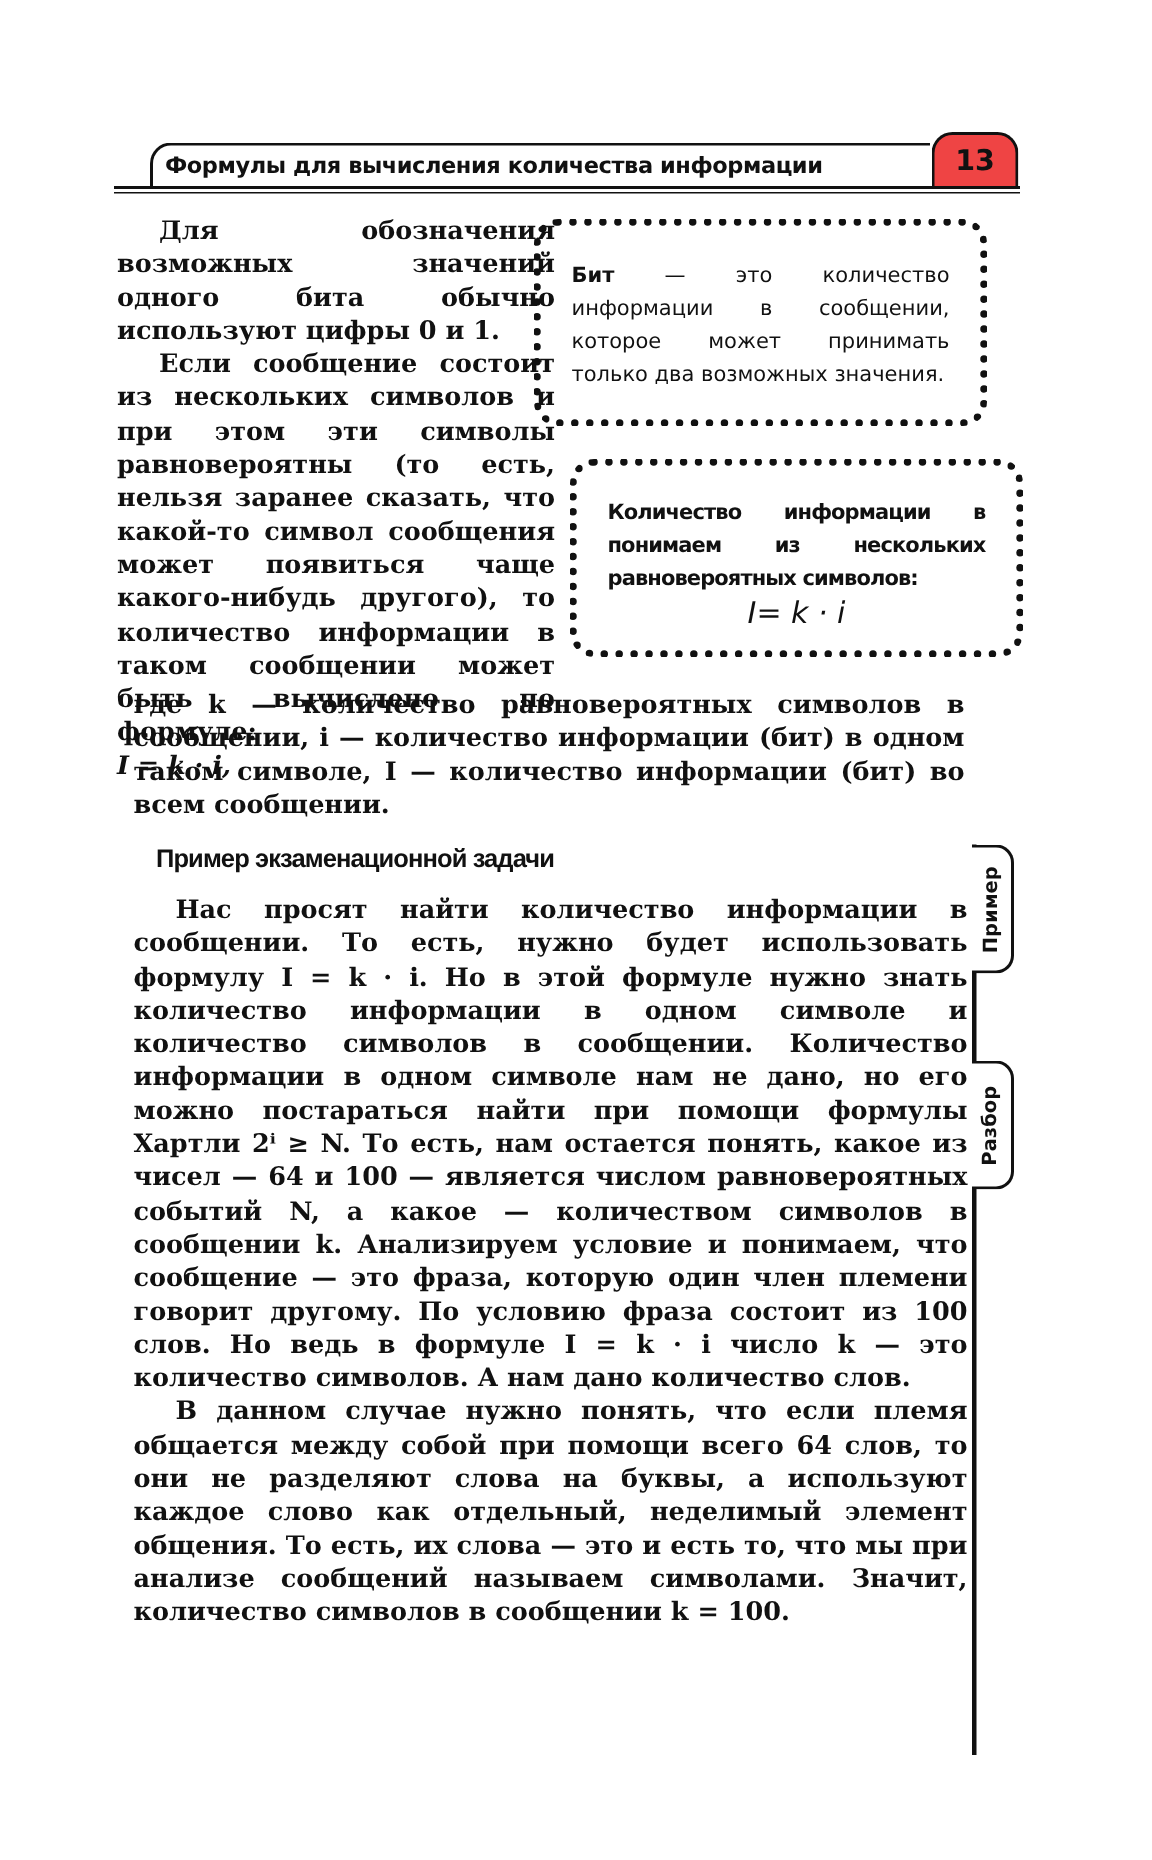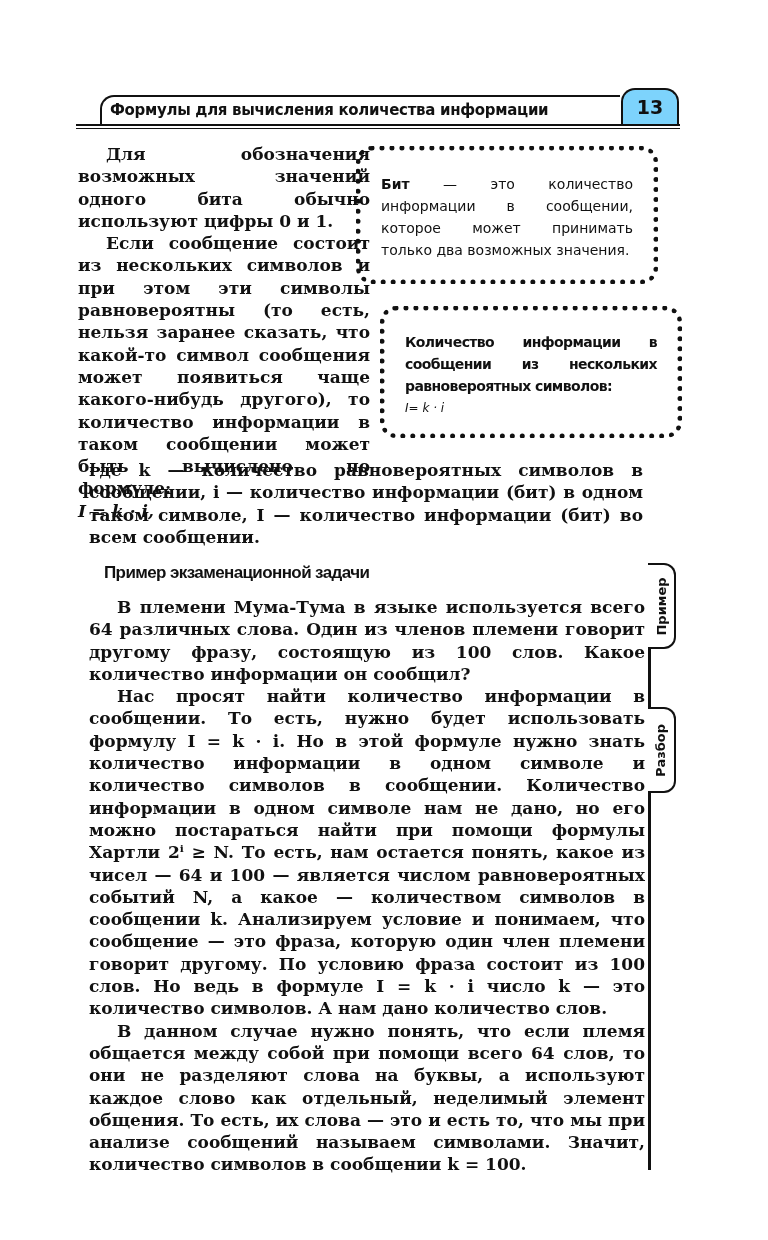--- a/index.html
+++ b/index.html
@@ -16,40 +16,40 @@
     left: 100px; top: 95px; width: 520px; height: 30px;
     border: 2.5px solid #111; border-bottom: none; border-radius: 14px 0 0 0; border-right: none;
     box-sizing: border-box;
   }
   .hdr-title {
     left: 110px; top: 98px; width: 496px; height: 24px; text-align: left;
     font-family: "DejaVu Sans", sans-serif; font-weight: bold; font-size: 15px;
     letter-spacing: -0.3px; line-height: 24px;
   }
   .pg-tab {
-    left: 621px; top: 88px; width: 58px; height: 37px; background: #7dd3fc;
+    left: 621px; top: 88px; width: 58px; height: 37px; background: #ef4444;
     border: 2.5px solid #111; border-bottom: none; border-radius: 14px 14px 0 0; box-sizing: border-box;
     font-family: "DejaVu Sans", sans-serif; font-weight: bold; font-size: 19px; text-align: center; line-height: 34px;
   }
 
   
   .txt { font-size: 17px; line-height: 22.3px; font-weight: bold; text-align: justify; }
   .indent { text-indent: 28px; }
   .lcol { left: 78px; top: 143px; width: 292px; }
   .formula-c { font-style: italic; text-indent: 0; }
   .full { left: 89px; width: 554px; }
 
   
   .dbox {
     border: 5px dotted #111; border-radius: 16px; box-sizing: border-box;
     font-family: "DejaVu Sans", sans-serif; font-size: 14px; line-height: 22px;
   }
   .box1 { left: 356px; top: 146px; width: 302px; height: 138px; padding: 22px 20px 0 20px; text-align: justify; }
   .box2 { left: 380px; top: 306px; width: 302px; height: 132px; padding: 20px 20px 0 20px; font-weight: bold; letter-spacing: -0.6px; text-align: justify; }
-  .box2 .f { text-align: left; font-style: italic; font-weight: normal; letter-spacing: 0; font-size: 12px; }
+  .box2 .f { text-align: center; font-style: italic; font-weight: normal; letter-spacing: 0; font-size: 20px; }
 
   .section-title {
     left: 104px; top: 563px; font-family: Liberation Sans, sans-serif; font-weight: bold; font-size: 17px;
     letter-spacing: -0.6px;
   }
 
   
   .side-line { left: 648px; top: 563px; width: 3px; height: 607px; background: #111; }
   .side-tab {
     left: 648px; width: 28px; background: #fff; border: 2.5px solid #111; border-left: none;
@@ -77,30 +77,29 @@
   <div class="indent">Для обозначения возможных значений одного бита обычно используют цифры 0 и 1.</div>
   <div class="indent">Если сообщение состоит из нескольких символов и при этом эти символы равновероятны (то есть, нельзя заранее сказать, что какой-то символ сообщения может появиться чаще какого-нибудь другого), то количество информации в таком сообщении может быть вычислено по формуле:</div>
   <div class="formula-c">I = k · i,</div>
 </div>
 
 <div class="abs dbox box1">
   <b>Бит</b><span> — это количество информации в сообщении, которое может принимать только два возможных значения.</span>
 </div>
 
 <div class="abs dbox box2">
-  <div>Количество информации в сообщении из нескольких равновероятных символов:</div>
+  <div>Количество информации в понимаем из нескольких равновероятных символов:</div>
   <div class="f">I= k · i</div>
 </div>
 
 <div class="abs full txt" style="top:459px;">где k — количество равновероятных символов в сообщении, i — количество информации (бит) в одном таком символе, I — количество информации (бит) во всем сообщении.</div>
 
 <div class="abs section-title">Пример экзаменационной задачи</div>
 
 <div class="abs full txt" style="top:596px; width:556px;">
-  <div class="indent">В племени Мума-Тума в языке используется всего 64 различных слова. Один из членов племени говорит другому фразу, состоящую из 100 слов. Какое количество информации он сообщил?</div>
   <div class="indent">Нас просят найти количество информации в сообщении. То есть, нужно будет использовать формулу I = k · i. Но в этой формуле нужно знать количество информации в одном символе и количество символов в сообщении. Количество информации в одном символе нам не дано, но его можно постараться найти при помощи формулы Хартли 2ⁱ ≥ N. То есть, нам остается понять, какое из чисел — 64 и 100 — является числом равновероятных событий N, а какое — количеством символов в сообщении k. Анализируем условие и понимаем, что сообщение — это фраза, которую один член племени говорит другому. По условию фраза состоит из 100 слов. Но ведь в формуле I = k · i число k — это количество символов. А нам дано количество слов.</div>
   <div class="indent">В данном случае нужно понять, что если племя общается между собой при помощи всего 64 слов, то они не разделяют слова на буквы, а используют каждое слово как отдельный, неделимый элемент общения. То есть, их слова — это и есть то, что мы при анализе сообщений называем символами. Значит, количество символов в сообщении k = 100.</div>
 </div>
 
 <div class="abs side-line"></div>
 <div class="abs side-tab tab-primer">
   <span>Пример</span>
 </div>
 <div class="abs side-tab tab-razbor">
   <span>Разбор</span>

